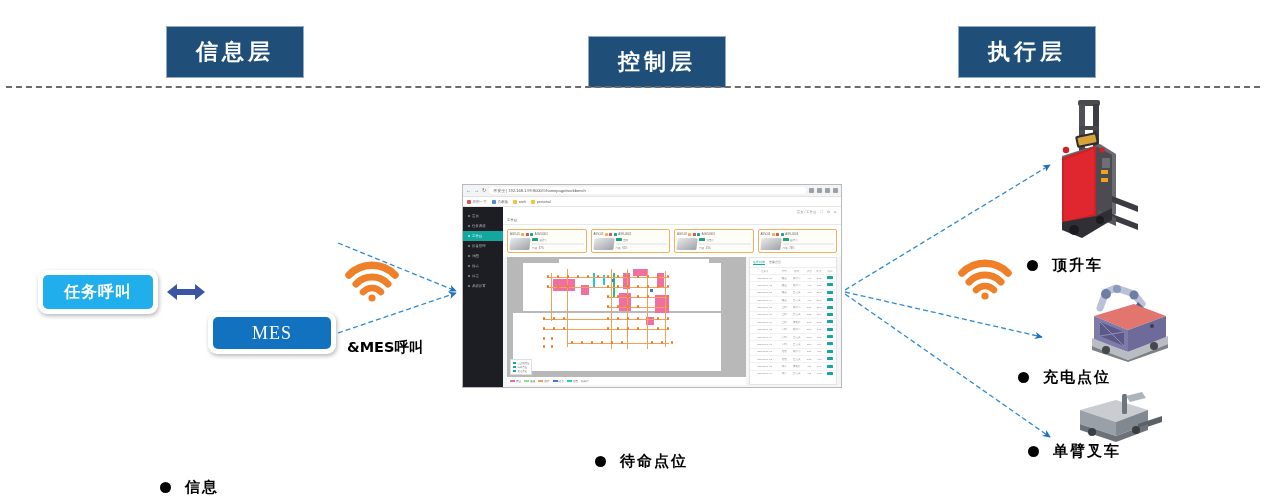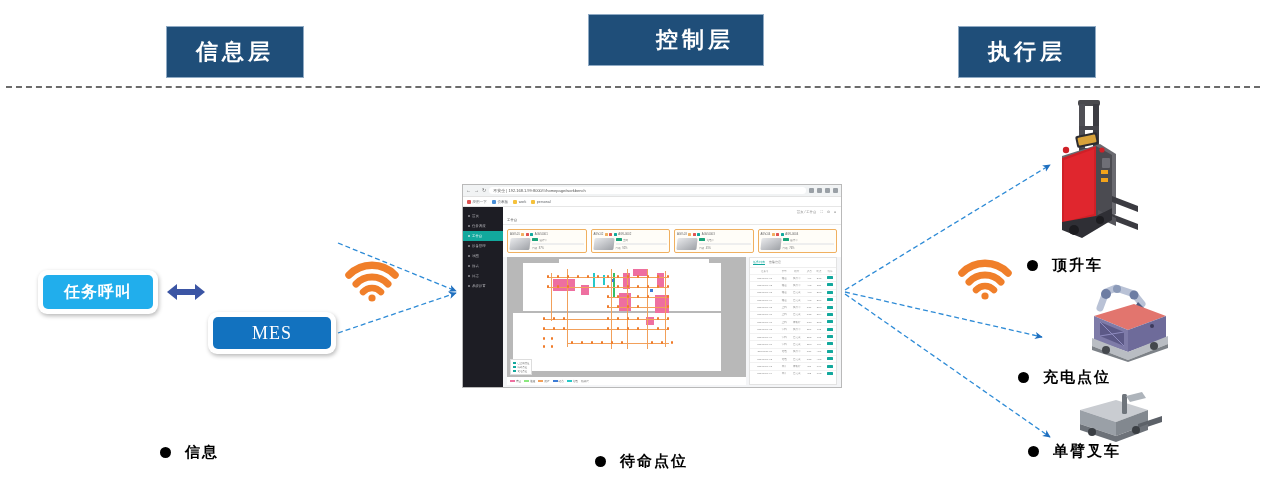--- a/index.html
+++ b/index.html
@@ -26,21 +26,21 @@
     color: #ffffff;
     font-size: 22px;
     font-weight: bold;
     letter-spacing: 4px;
     display: flex;
     align-items: center;
     justify-content: center;
     font-family: "DejaVu Sans", sans-serif;
   }
   #banner-info   { left: 166px; top: 26px; width: 136px; height: 50px; }
-  #banner-ctrl   { left: 588px; top: 14px; width: 136px; height: 50px; padding-left: 38px; }
+  #banner-ctrl   { left: 588px; top: 36px; width: 136px; height: 50px; }
   #banner-exec   { left: 958px; top: 26px; width: 136px; height: 50px; }
 
   
   #divider {
     position: absolute;
     left: 6px;
     top: 86px;
     width: 1254px;
     height: 0;
     border-top: 2px dashed #6b6b6b;
@@ -342,21 +342,21 @@
   .bullet {
     width: 11px;
     height: 11px;
     border-radius: 50%;
     background: #000000;
     flex-shrink: 0;
   }
   #lbl-lift   { left: 1027px; top: 256px; }
   #lbl-comp   { left: 1018px; top: 368px; }
   #lbl-fork   { left: 1028px; top: 442px; }
-  #lbl-info   { left: 160px; top: 443px; text-align: right; }
+  #lbl-info   { left: 160px; top: 478px; text-align: right; }
   #lbl-sched  { left: 595px; top: 452px; }
 </style>
 </head>
 <body>
 
 <div id="stage">
 
   <div class="layer-banner" id="banner-info">信息层</div>
   <div class="layer-banner" id="banner-ctrl">控制层</div>
   <div class="layer-banner" id="banner-exec">执行层</div>
@@ -405,20 +405,21 @@
   <svg class="wifi" id="wifi-right" viewBox="0 0 54 44">
     <g fill="none" stroke="#F07F2A" stroke-linecap="round">
       <path d="M4,17 A32,32 0 0 1 50,17" stroke-width="7.5"></path>
       <path d="M11,26 A22,22 0 0 1 43,26" stroke-width="7"></path>
       <path d="M18,34 A12,12 0 0 1 36,34" stroke-width="6.5"></path>
     </g>
     <circle cx="27" cy="40" r="3.6" fill="#F07F2A"></circle>
   </svg>
 
   <div id="call-labels">
+    <div>&amp;MES呼叫</div>
   </div>
 
   <div id="monitor">
 
     <div id="browser-chrome">
       <span class="chrome-nav-ico">←</span>
       <span class="chrome-nav-ico">→</span>
       <span class="chrome-nav-ico">↻</span>
       <div id="omnibox" title="搜索或输入网址">不安全 | 192.168.1.99:8000/#/homepage/workbench</div>
       <span class="chrome-right-ico"></span>

